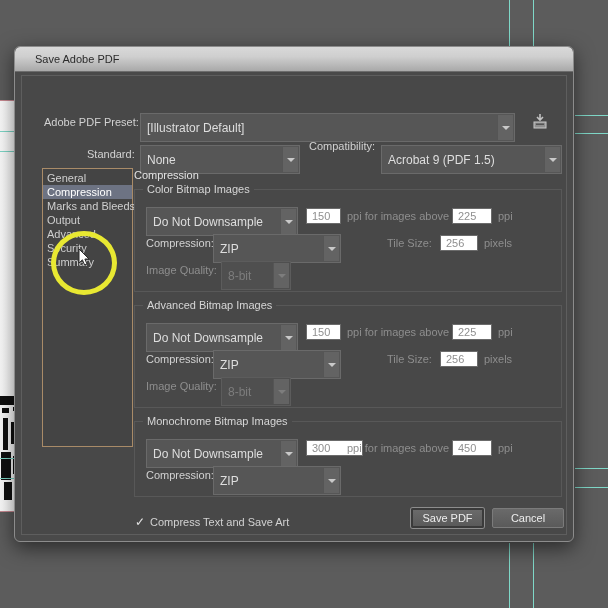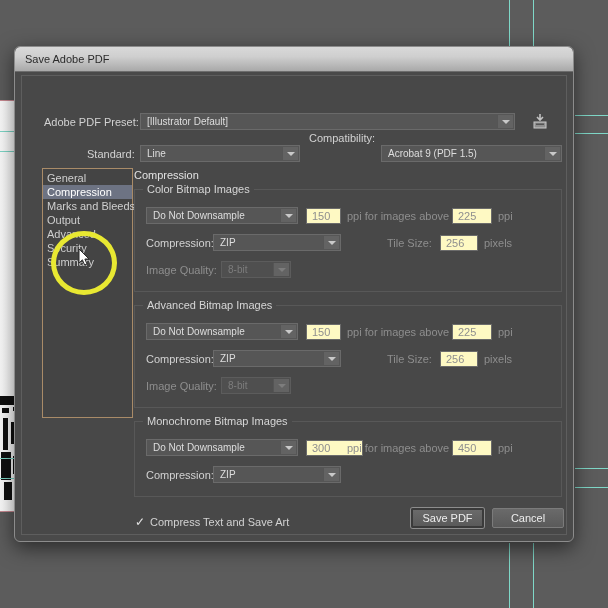--- a/index.html
+++ b/index.html
@@ -60,21 +60,21 @@
     box-shadow: 0 6px 20px rgba(0,0,0,0.55);
     border: 1px solid #8c8c8c;
     box-sizing: border-box;
     overflow: hidden;
   }
   .titlebar {
     height: 24px;
     background: linear-gradient(to bottom, #d9d9d9 0%, #cfcfcf 40%, #a9a9a9 100%);
     border-bottom: 1px solid #6d6d6d;
     display: flex; align-items: center;
-    padding: 0 10px;
+    padding: 0 20px;
     border-radius: 5px 5px 0 0;
   }
   .titlebar .title {
     font-size: 11px;
     color: #2b2b2b;
   }
   .dialog-body {
     position: absolute;
     left: 6px; top: 28px; right: 6px; bottom: 6px;
     background: #484848;
@@ -89,67 +89,67 @@
   }
   .lbl {
     color: #d2d2d2;
     font-size: 11px;
     white-space: nowrap;
   }
   .lbl.dim { color: #8e8e8e; }
 
   .select {
     position: relative;
-    height: 17px;
+    height: 29px;
     background: #565656;
     border: 1px solid #6a6a6a;
     box-sizing: border-box;
     display: flex; align-items: center;
     padding-left: 6px;
     color: #dedede;
-    font-size: 10px;
+    font-size: 12px;
   }
   .select .arrowbox {
     position: absolute;
     right: 1px; top: 1px; bottom: 1px;
     width: 15px;
     background: #636363;
     border-left: 1px solid #555;
     display: flex; align-items: center; justify-content: center;
   }
   .caret {
     width: 0; height: 0;
     border-left: 4px solid transparent;
     border-right: 4px solid transparent;
     border-top: 4px solid #c9c9c9;
   }
   .select.disabled { background: #4f4f4f; border-color: #5c5c5c; color: #7d7d7d; }
   .select.disabled .caret { border-top-color: #7d7d7d; }
 
   .field {
     height: 16px;
-    background: #fef9c3;
+    background: #ffffff;
     border: 1px solid #6b6b6b;
     box-sizing: border-box;
     color: #8f8f8f;
     font-size: 11px;
     display: flex; align-items: center;
     padding-left: 5px;
   }
 
   .save-preset-icon {
     position: absolute;
     width: 20px; height: 18px;
   }
 
   
   .sidebar {
     position: absolute;
     left: 20px; top: 92px;
-    width: 91px; height: 250px;
+    width: 91px; height: 279px;
     background: #444444;
     border: 1px solid #a98b68;
     box-sizing: border-box;
     padding-top: 2px;
   }
   .side-item {
     font-size: 11px;
     color: #cfcfcf;
     padding: 0 4px;
     height: 14px;
@@ -273,27 +273,27 @@
           <path d="M10 1 L10 6 M7 4 L10 7 L13 4" stroke="#c2c2c2" stroke-width="1.6" fill="none"></path>
           <rect x="4" y="9" width="12" height="6" fill="#8f8f8f" stroke="#c9c9c9" stroke-width="1"></rect>
           <rect x="6" y="10.5" width="8" height="1.5" fill="#555"></rect>
         </svg>
       </div>
 
       <div class="row" style="left:65px; top:72px;">
         <span class="lbl">Standard:</span>
       </div>
       <div class="select" style="position:absolute; left:118px; top:69px; width:160px;">
-        <span>Line</span>
+        <span>None</span>
         <span class="arrowbox">
             <span class="caret"></span>
           </span>
       </div>
 
-      <div class="row" style="left:287px; top:56px;">
+      <div class="row" style="left:287px; top:64px;">
         <span class="lbl">Compatibility:</span>
       </div>
       <div class="select" style="position:absolute; left:359px; top:69px; width:181px;">
         <span>Acrobat 9 (PDF 1.5)</span>
         <span class="arrowbox">
             <span class="caret"></span>
           </span>
       </div>
 
       <div class="sidebar">

